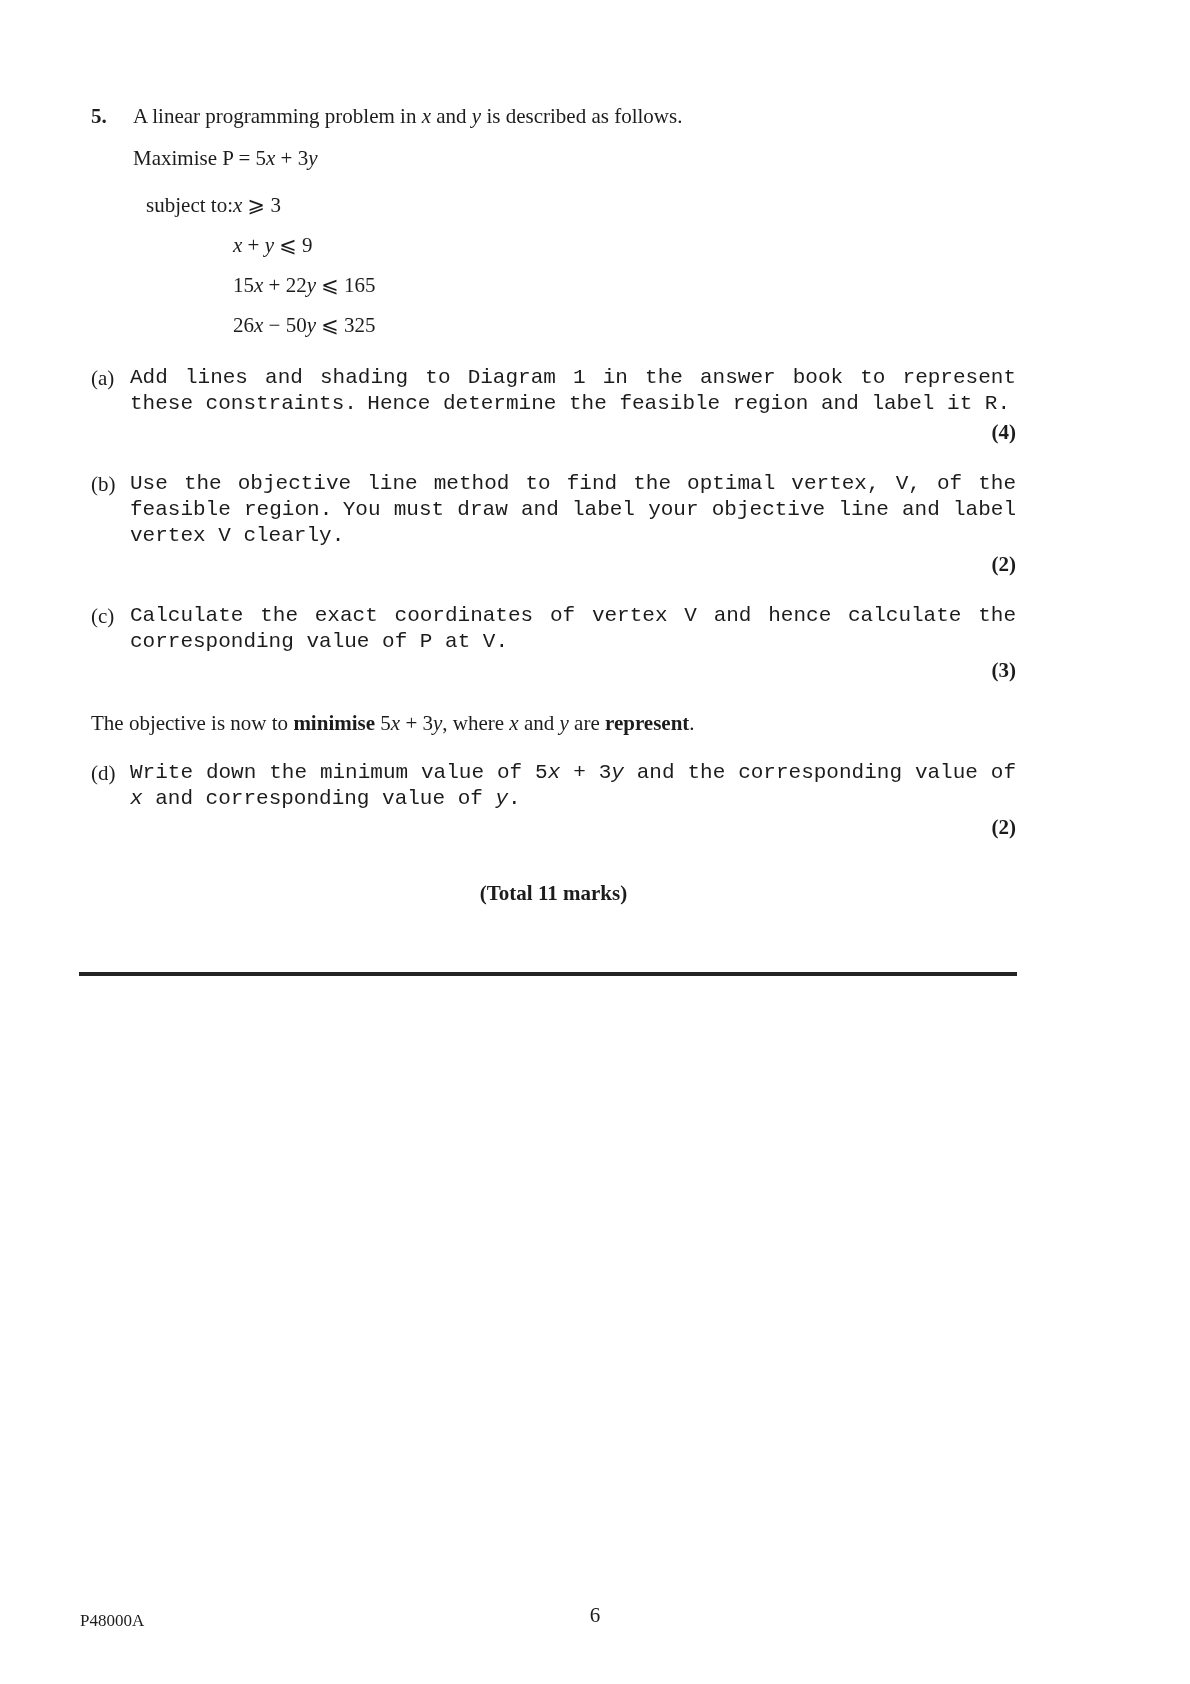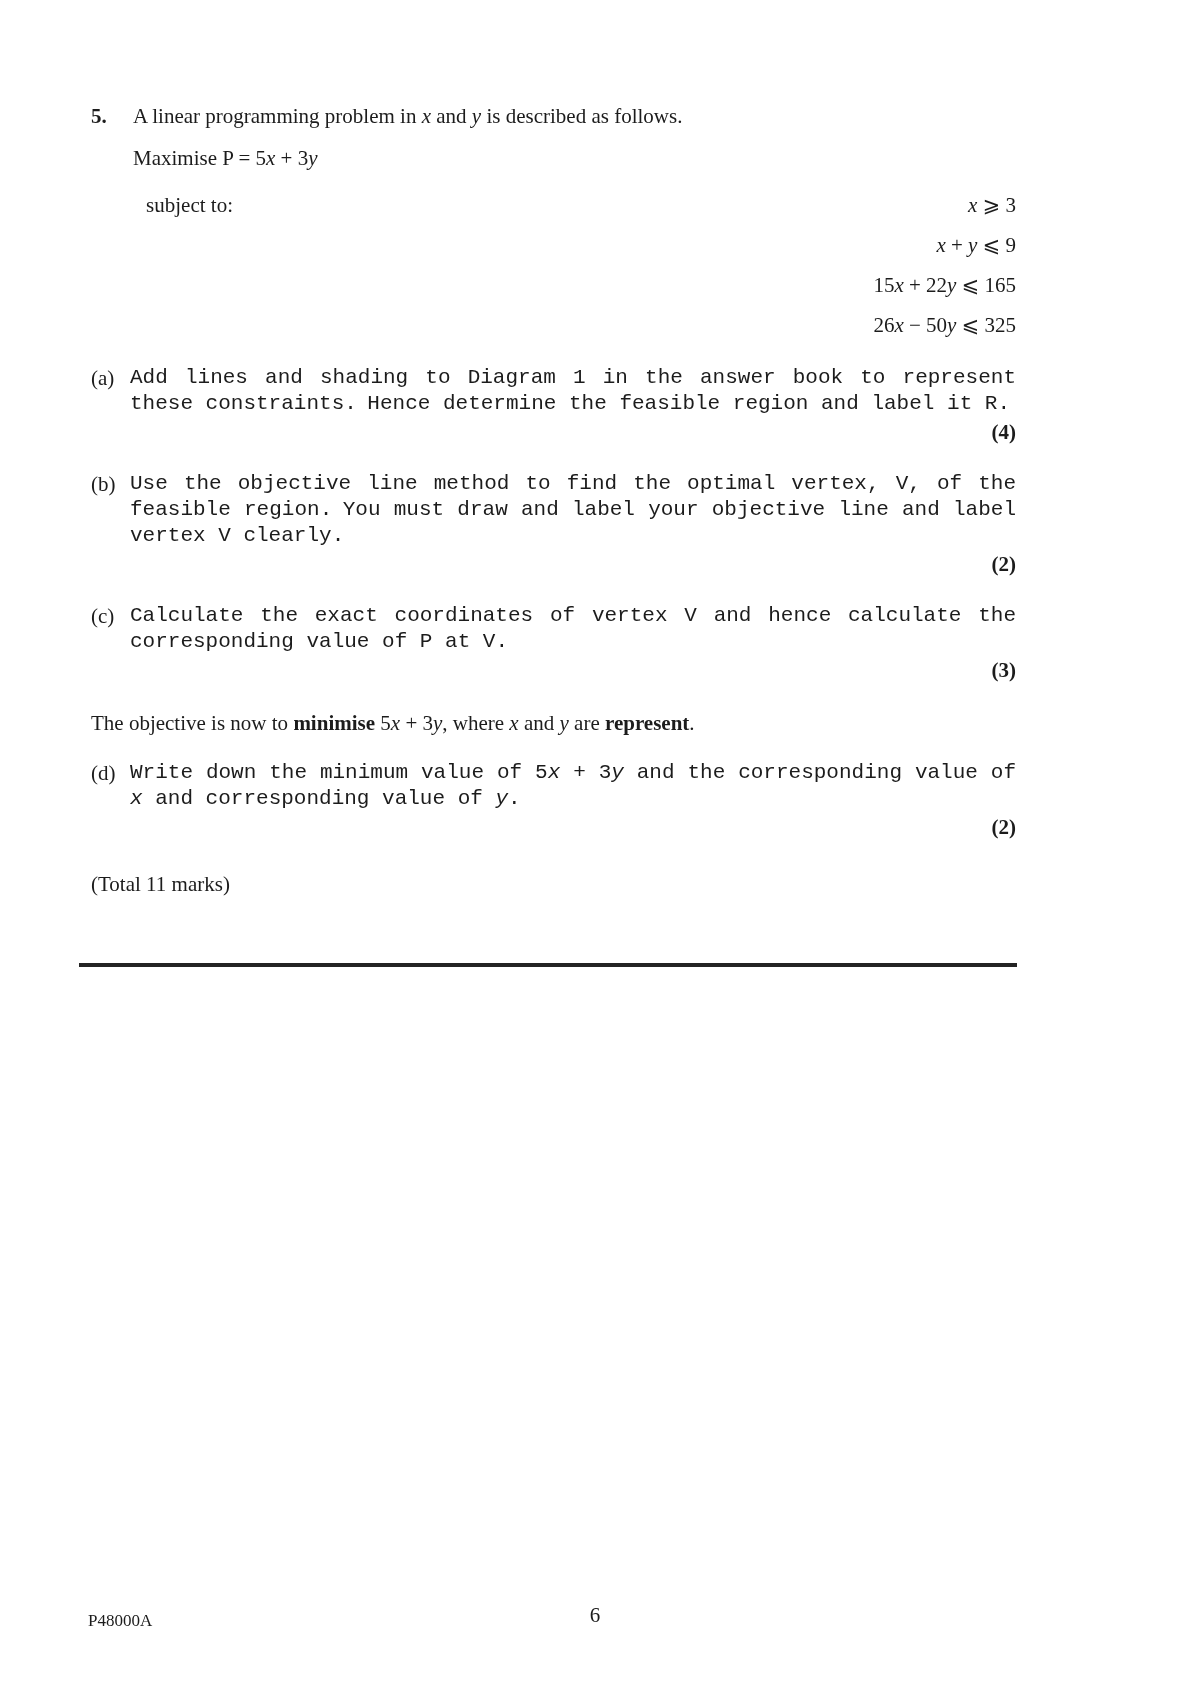--- a/index.html
+++ b/index.html
@@ -46,21 +46,21 @@
     display: flex;
     margin-top: 14px;
   }
   .subject-label {
     width: 100px;
     flex: none;
     line-height: 40px;
     text-align: right;
   }
   .constraints { flex: 1; }
-  .constraint { line-height: 40px; text-align: right; }
+  .constraint { line-height: 40px; }
 
   .part {
     display: flex;
     line-height: 26px;
   }
   .part-label { width: 39px; flex: none; }
   .part-text {
     flex: 1;
     text-align: justify;
     font-family: Liberation Mono, monospace;
@@ -74,41 +74,41 @@
     text-align: right;
     font-weight: bold;
     line-height: 26px;
     margin-top: 2px;
   }
   .interlude {
     margin-top: 27px;
     line-height: 26px;
   }
   .total-marks {
-    margin-top: 31px;
-    text-align: left;
-    font-weight: normal;
+    margin-top: 40px;
+    text-align: center;
+    font-weight: bold;
     line-height: 26px;
   }
   .rule {
     margin-top: 66px;
     margin-left: -12px;
     width: 938px;
     height: 4px;
     background: #242424;
   }
   .footer {
     position: absolute;
     left: 0;
     right: 0;
     top: 1603px;
   }
   .paper-code {
     position: absolute;
-    left: 88px;
+    left: 80px;
     top: 8px;
     font-size: 17px;
   }
   .page-num {
     position: absolute;
     left: 0;
     right: 0;
     top: 0;
     text-align: center;
     font-size: 21px;

